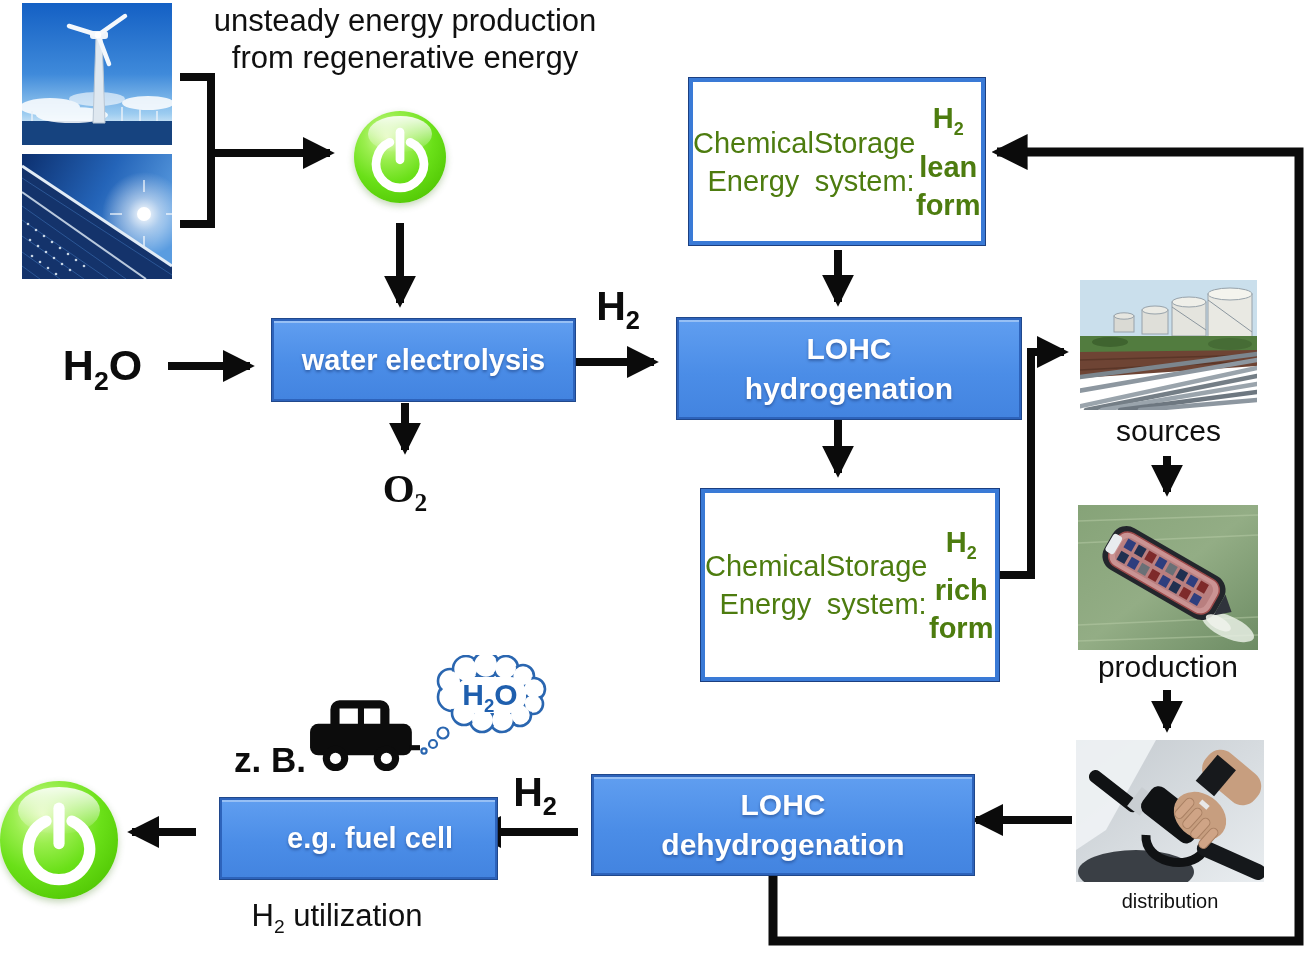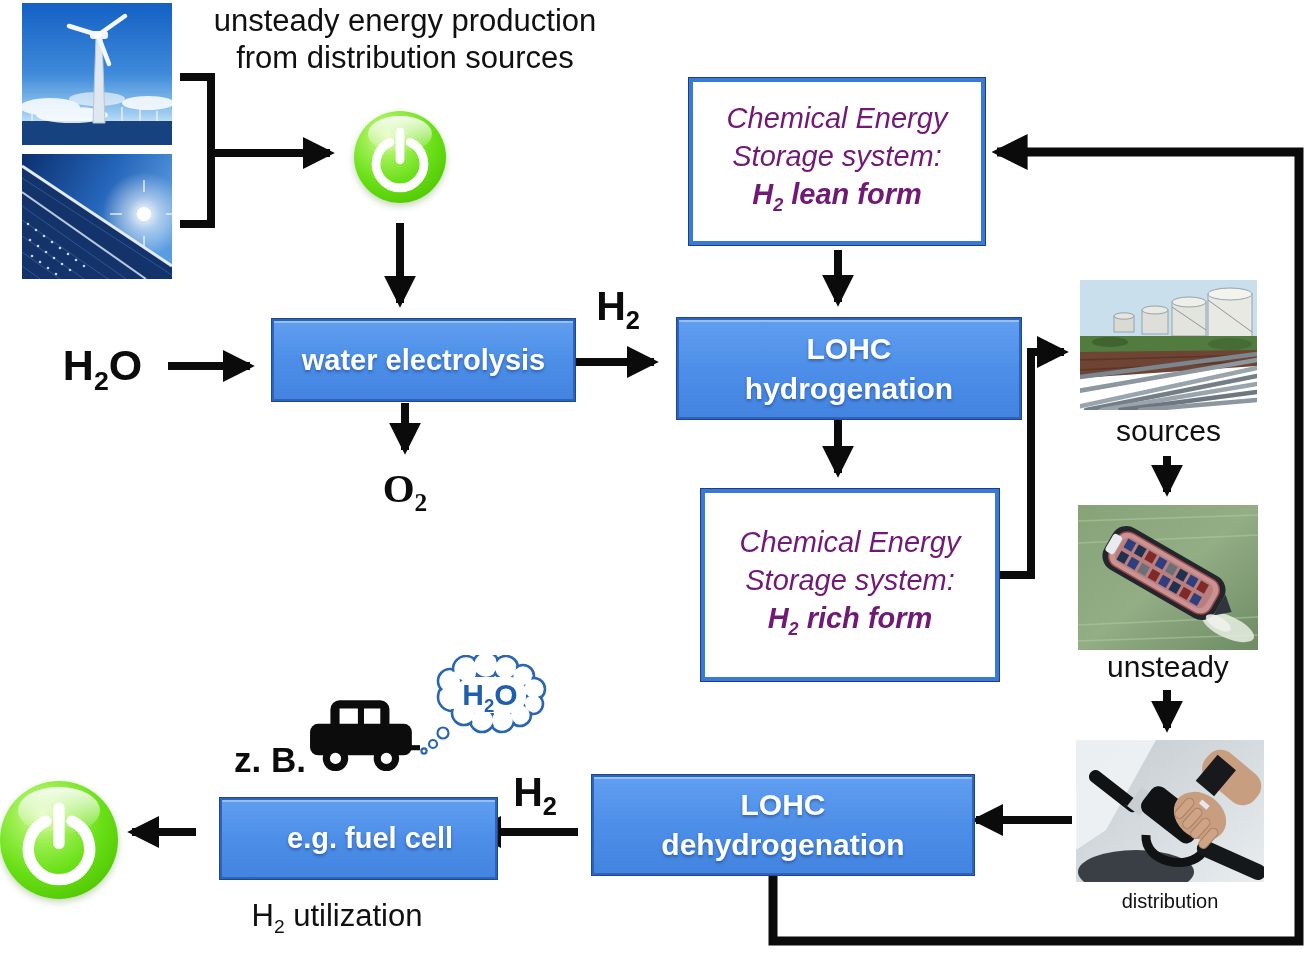--- a/index.html
+++ b/index.html
@@ -11,23 +11,23 @@
   .photo { position:absolute; overflow:hidden; z-index:2; }
   .photo svg { display:block; width:100%; height:100%; }
   .bluebox {
     position:absolute; z-index:3; display:flex; flex-direction:column;
     align-items:center; justify-content:center; text-align:center;
     background:linear-gradient(180deg,#609ef0 0%,#4b8de7 55%,#4384e0 100%);
     border:2px solid #2d63bb; box-shadow: inset 0 2px 0 rgba(255,255,255,.35), 0 0 0 1px #20488c;
     color:#fff; font-weight:bold; text-shadow:0 2px 3px rgba(10,30,80,.4);margin-left:8px;
   }
   .whitebox {
-    position:absolute; z-index:3; display:flex; flex-direction:column;
+    position:absolute; z-index:3; display:flex; 
     align-items:center; justify-content:center; text-align:center;
-    background:#fff; border:4px solid #3a7ad6; box-shadow:0 0 0 1px #1c3f80; color:#701a75;font-style:italic;
+    background:#fff; border:4px solid #3a7ad6; box-shadow:0 0 0 1px #1c3f80; color:#4d7c0f;
   }
   .caption { position:absolute; z-index:3; text-align:center; color:#101010; }
   .chem { position:absolute; z-index:3; font-weight:bold; color:#0c0c0c; text-align:center; }
   sub { font-size:62%; }
   .power {
     position:absolute; z-index:3; border-radius:50%;
     background: radial-gradient(circle at 36% 28%, #dcf9ab 0%, #9aee4e 26%, #6ae018 52%, #55cb07 78%, #46b703 100%);
     box-shadow: 0 3px 7px rgba(60,120,20,.3);
   }
   .power::before {
@@ -290,21 +290,21 @@
         <rect x="104" y="74" width="24" height="9" rx="4.5" transform="rotate(-48 116 78)"></rect>
         <rect x="112" y="84" width="24" height="9" rx="4.5" transform="rotate(-48 124 88)"></rect>
         <rect x="120" y="94" width="24" height="9" rx="4.5" transform="rotate(-48 132 98)"></rect>
       </g>
       <rect x="126" y="60" width="5" height="10" fill="#e8e8e8" transform="rotate(-48 128 65)"></rect>
     </svg>
   </div>
 
   <div class="caption" id="caption-top">
     <div>unsteady energy production</div>
-    <div>from distribution sources</div>
+    <div>from regenerative energy</div>
   </div>
 
   <div class="power" id="power-top">
     <svg viewBox="0 0 100 100">
       <path d="M 39 34 A 26 26 0 1 0 61 34" fill="none" stroke="#ffffff" stroke-width="9.5" stroke-linecap="round"></path>
       <line x1="50" y1="23" x2="50" y2="53" stroke="#ffffff" stroke-width="9.5" stroke-linecap="round"></line>
     </svg>
   </div>
 
   <div class="chem" id="h2o-in-label">
@@ -338,21 +338,21 @@
 
   <div class="whitebox" id="ces-rich-box">
     <div>Chemical Energy</div>
     <div>Storage system:</div>
     <div style="font-weight:bold">
       <span>H</span><sub>2</sub><span> rich form</span>
     </div>
   </div>
 
   <div class="caption" id="storage-label">sources</div>
-  <div class="caption" id="transport-label">unsteady</div>
+  <div class="caption" id="transport-label">production</div>
   <div class="caption" id="distribution-label">distribution</div>
 
   <div class="bluebox" id="lohc-dehyd-box">
     <div>LOHC</div>
     <div>dehydrogenation</div>
   </div>
 
   <div class="chem" id="h2-bottom-label">
     <span>H</span><sub>2</sub><span></span>
   </div>

